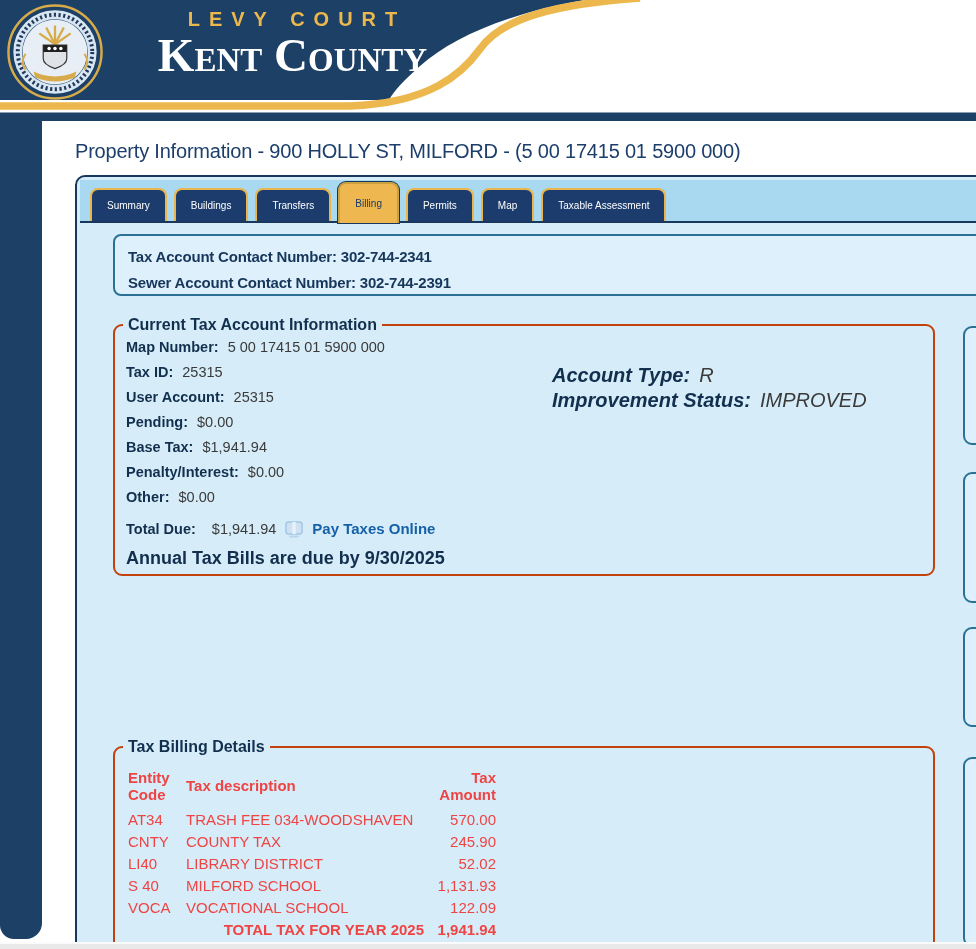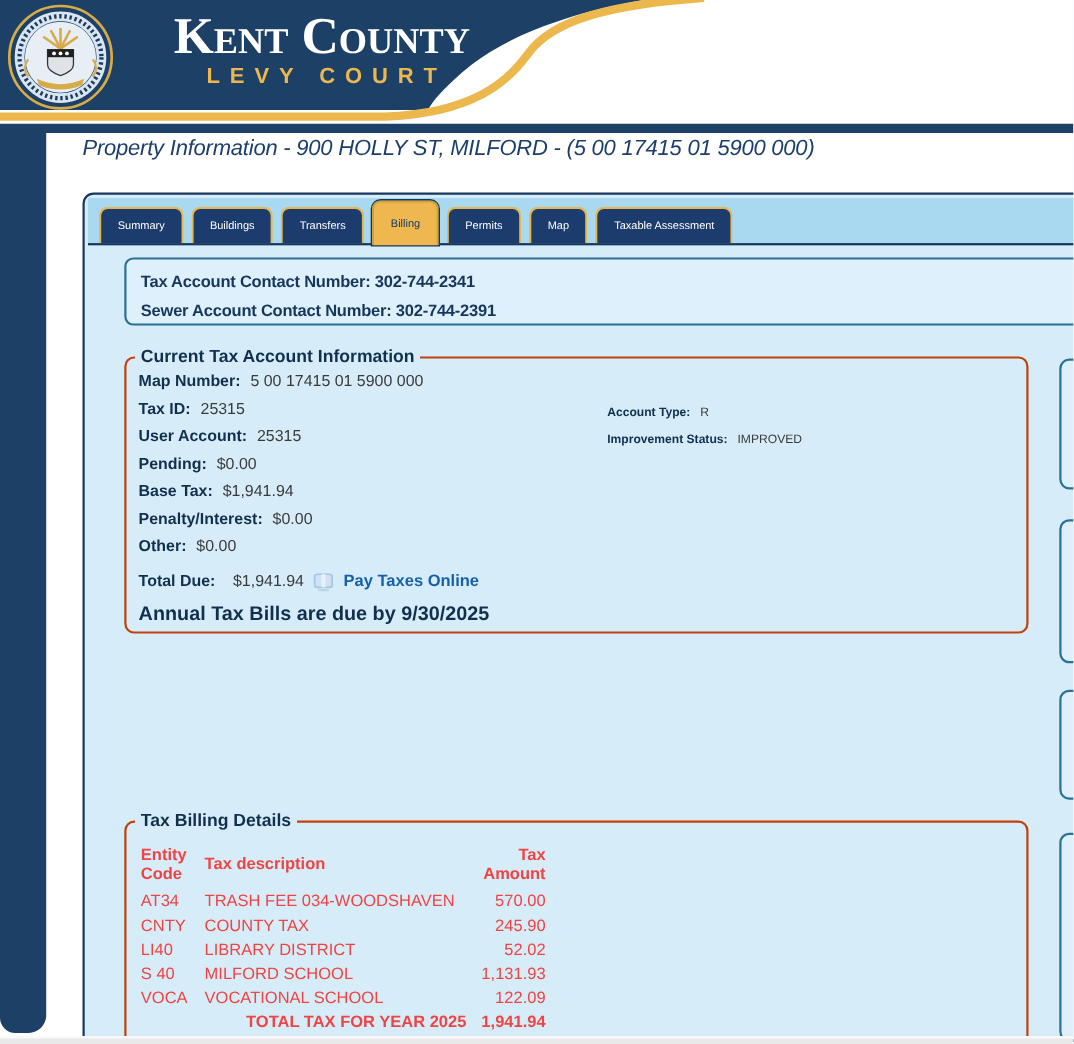--- a/index.html
+++ b/index.html
@@ -9,22 +9,22 @@
   #header-swoosh{position:absolute;left:0;top:0;}
   #seal{position:absolute;left:6px;top:3px;}
   #brand{position:absolute;left:95px;top:8px;width:395px;text-align:center;}
   #brand-title{font-family:"Liberation Serif",serif;font-weight:bold;font-variant:small-caps;
     font-size:47px;line-height:50px;color:#ffffff;}
   #brand-subtitle{font-size:20px;font-weight:bold;color:#ecb84d;letter-spacing:9px;
     padding-left:9px;text-transform:uppercase;line-height:22px;}
   #left-bar{position:absolute;left:0;top:121px;width:42px;height:818px;background:#1d4066;
     border-radius:0 0 16px 14px;}
   
-  #page-title{position:absolute;left:75px;top:124px;font-size:20px;color:#1c3e6b;
-    letter-spacing:-0.2px;white-space:nowrap;font-style:italic;}
+  #page-title{position:absolute;left:75px;top:140px;font-size:20px;color:#1c3e6b;
+    letter-spacing:-0.2px;white-space:nowrap;}
   
   #tab-panel{position:absolute;left:75px;top:175px;width:940px;height:772px;
     border:2px solid #17375f;border-radius:10px 0 0 0;background:#d6edf9;box-sizing:border-box;}
   #tab-strip{background:#a8d9f0;border-bottom:2px solid #17375f;height:37px;
     padding:4px 0 0 10px;margin:3px 0 0 3px;display:flex;align-items:flex-end;gap:7px;}
   .tab{height:33px;padding:0 15px;display:flex;align-items:center;box-sizing:border-box;
     background:#1b3c6d;color:#ffffff;font-size:10px;font-weight:normal;white-space:nowrap;
     border:2px solid #e9b54c;border-bottom:none;border-radius:8px 8px 0 0;cursor:pointer;}
   .tab.active{height:41px;margin-bottom:-2px;background:#efb750;color:#143b66;
     border-color:#caa13f;box-shadow:0 0 0 1px #17375f;position:relative;z-index:2;}
@@ -35,21 +35,21 @@
   
   fieldset{position:absolute;box-sizing:border-box;border:2px solid #c2410c;border-radius:9px;
     margin:0;padding:0;background:transparent;}
   legend{margin-left:8px;padding:0 5px;font-size:16px;font-weight:bold;color:#122f4e;}
   #account-box{left:113px;top:316px;width:822px;height:260px;}
   #billing-box{left:113px;top:738px;width:822px;height:240px;}
   .fields{padding:6px 15px 0 11px;font-size:14.5px;}
   .frow{margin-bottom:10px;line-height:15px;white-space:nowrap;}
   .lbl{font-weight:bold;color:#122f4e;margin-right:9px;}
   .val{color:#3a3a3a;}
-  #col-right{position:absolute;left:437px;top:34px;font-size:11px;}
+  #col-right{position:absolute;left:437px;top:34px;font-size:20px;font-style:italic;}
   #total-row{display:flex;align-items:center;gap:7px;margin:14px 0 0 0;line-height:20px;}
   #pay-link{font-size:15px;font-weight:bold;color:#1560a8;text-decoration:none;cursor:pointer;}
   #due-note{margin-top:9px;font-size:18px;font-weight:bold;color:#122f4e;}
   
   .cut-box{position:absolute;left:963px;width:60px;box-sizing:border-box;background:#def0fb;
     border:2px solid #2a7195;border-radius:9px;}
   
   #billing-table{margin:14px 0 0 13px;border-collapse:collapse;width:368px;
     font-family:Liberation Sans, sans-serif;font-size:15px;color:#ef4444;table-layout:fixed;}
   #billing-table th{font-weight:bold;vertical-align:middle;line-height:1.12;text-align:left;
@@ -93,22 +93,22 @@
     <path d="M-12,-7 h24 v14 q0,6 -12,10 q-12,-4 -12,-10 z" fill="#dfe3e8" stroke="#333333" stroke-width="1.2"></path>
     <rect x="-12" y="-7" width="24" height="7" fill="#1f1f1f"></rect>
     <circle cx="-6" cy="-3.5" r="1.8" fill="#ffffff"></circle>
     <circle cx="0" cy="-3.5" r="1.8" fill="#ffffff"></circle>
     <circle cx="6" cy="-3.5" r="1.8" fill="#ffffff"></circle>
     <path d="M-22,20 q22,10 44,0 l-2,6 q-20,8 -40,0 z" fill="#d8ab4a"></path>
     <path d="M-30,2 q-6,8 0,16 M30,2 q6,8 0,16" fill="none" stroke="#d8ab4a" stroke-width="2"></path>
   </svg>
 
   <div id="brand">
+    <div id="brand-subtitle">Levy Court</div>
     <div id="brand-title">Kent County</div>
-    <div id="brand-subtitle">Levy Court</div>
   </div>
 
   <div id="left-bar"></div>
 
   <div id="page-title">Property Information - 900 HOLLY ST, MILFORD - (5 00 17415 01 5900 000)</div>
 
   <div id="tab-panel">
     <div id="tab-strip">
       <div class="tab">Summary</div>
       <div class="tab">Buildings</div>

